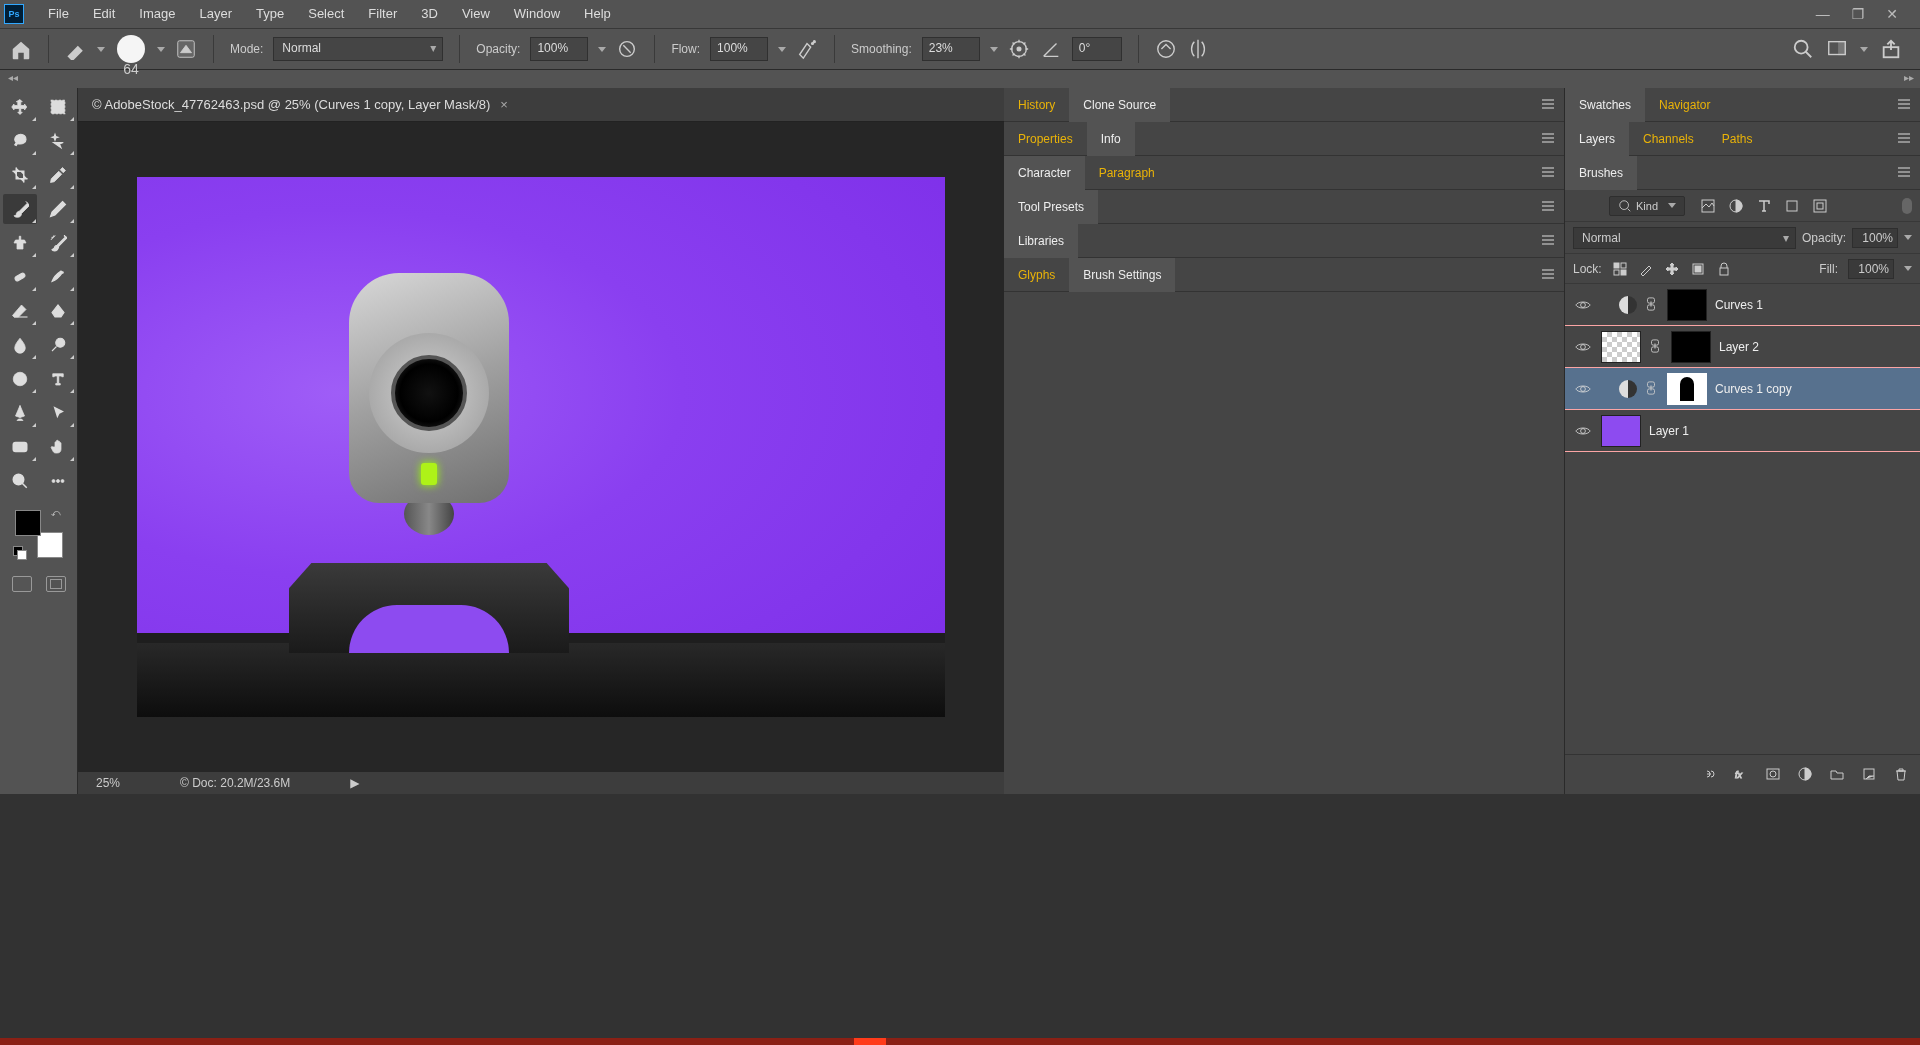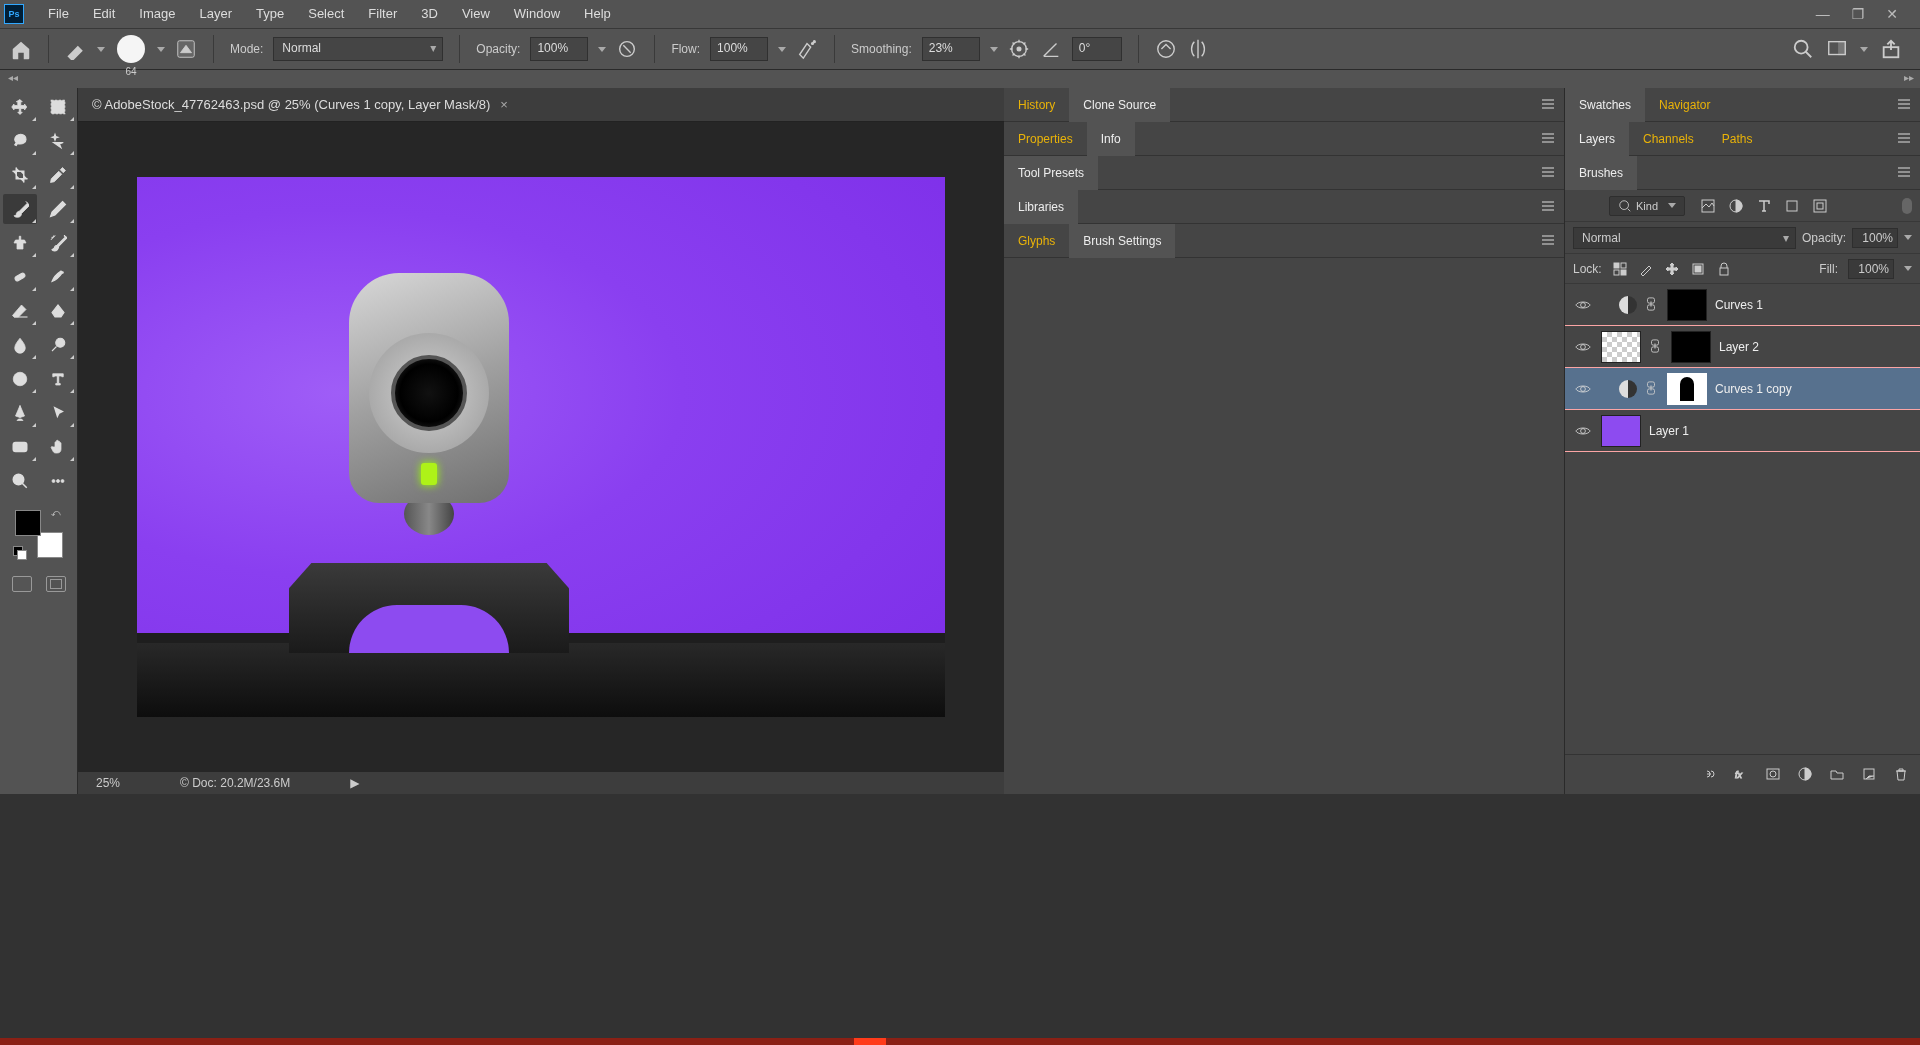--- a/index.html
+++ b/index.html
@@ -8,21 +8,21 @@
 .ps-logo { width:20px; height:20px; background:#001e36; border:1px solid #31a8ff; display:flex; align-items:center; justify-content:center; font-size:9px; font-weight:bold; color:#31a8ff; margin-right:12px; }
 .menu-item { padding:0 12px; line-height:28px; color:#ddd; font-size:13px; }
 .win-controls { margin-left:auto; display:flex; gap:22px; padding-right:18px; }
 .win-btn { color:#bbb; font-size:14px; }
 .optbar { height:42px; background:#535353; border-top:1px solid #383838; border-bottom:1px solid #2a2a2a; display:flex; align-items:center; padding:0 10px; gap:10px; }
 .home-icon { width:22px; height:20px; }
 .home-icon svg { fill:#ccc; }
 .vsep { width:1px; height:28px; background:#3a3a3a; margin:0 6px; }
 .brush-prev { position:relative; width:32px; height:32px; display:flex; flex-direction:column; align-items:center; justify-content:center; }
 .brush-circle { width:28px; height:28px; border-radius:50%; background:#f5f5f5; }
-.brush-size { position:absolute; bottom:-12px; font-size:10px; color:#ccc; }
+.brush-size { position:absolute; bottom:-12px; font-size:14px; color:#ccc; }
 .ob-label { color:#ccc; font-size:12px; }
 .ob-select { background:#454545; border:1px solid #303030; color:#ddd; padding:3px 24px 3px 8px; height:24px; position:relative; }
 .ob-select::after { content:"▾"; position:absolute; right:6px; top:3px; color:#aaa; }
 .ob-input { background:#454545; border:1px solid #303030; color:#ddd; padding:3px 6px; height:24px; width:58px; text-align:left; }
 .ob-icon { width:22px; height:22px; display:flex; align-items:center; justify-content:center; }
 .ob-icon svg { stroke:#ccc; fill:none; }
 .ob-right { margin-left:auto; display:flex; gap:12px; align-items:center; padding-right:8px; }
 .collapse-bar { height:18px; background:#535353;}
 .collapse-mark { font-size:10px; color:#aaa; padding-left:8px; }
 .main { display:flex; height:706px; }
@@ -462,20 +462,27 @@
           </svg></div>
     </div>
     <div class="panel-tabs">
       <div class="ptab">Properties</div>
       <div class="ptab active">Info</div>
       <div class="panel-menu"><svg viewBox="0 0 16 16">
             <path d="M2 4h12M2 8h12M2 12h12" stroke-width="1.5"></path>
           </svg></div>
     </div>
     <div class="panel-tabs">
+      <div class="ptab active">Character</div>
+      <div class="ptab">Paragraph</div>
+      <div class="panel-menu"><svg viewBox="0 0 16 16">
+            <path d="M2 4h12M2 8h12M2 12h12" stroke-width="1.5"></path>
+          </svg></div>
+    </div>
+    <div class="panel-tabs">
       <div class="ptab active">Tool Presets</div>
       <div class="panel-menu"><svg viewBox="0 0 16 16">
             <path d="M2 4h12M2 8h12M2 12h12" stroke-width="1.5"></path>
           </svg></div>
     </div>
     <div class="panel-tabs">
       <div class="ptab active">Libraries</div>
       <div class="panel-menu"><svg viewBox="0 0 16 16">
             <path d="M2 4h12M2 8h12M2 12h12" stroke-width="1.5"></path>
           </svg></div>

